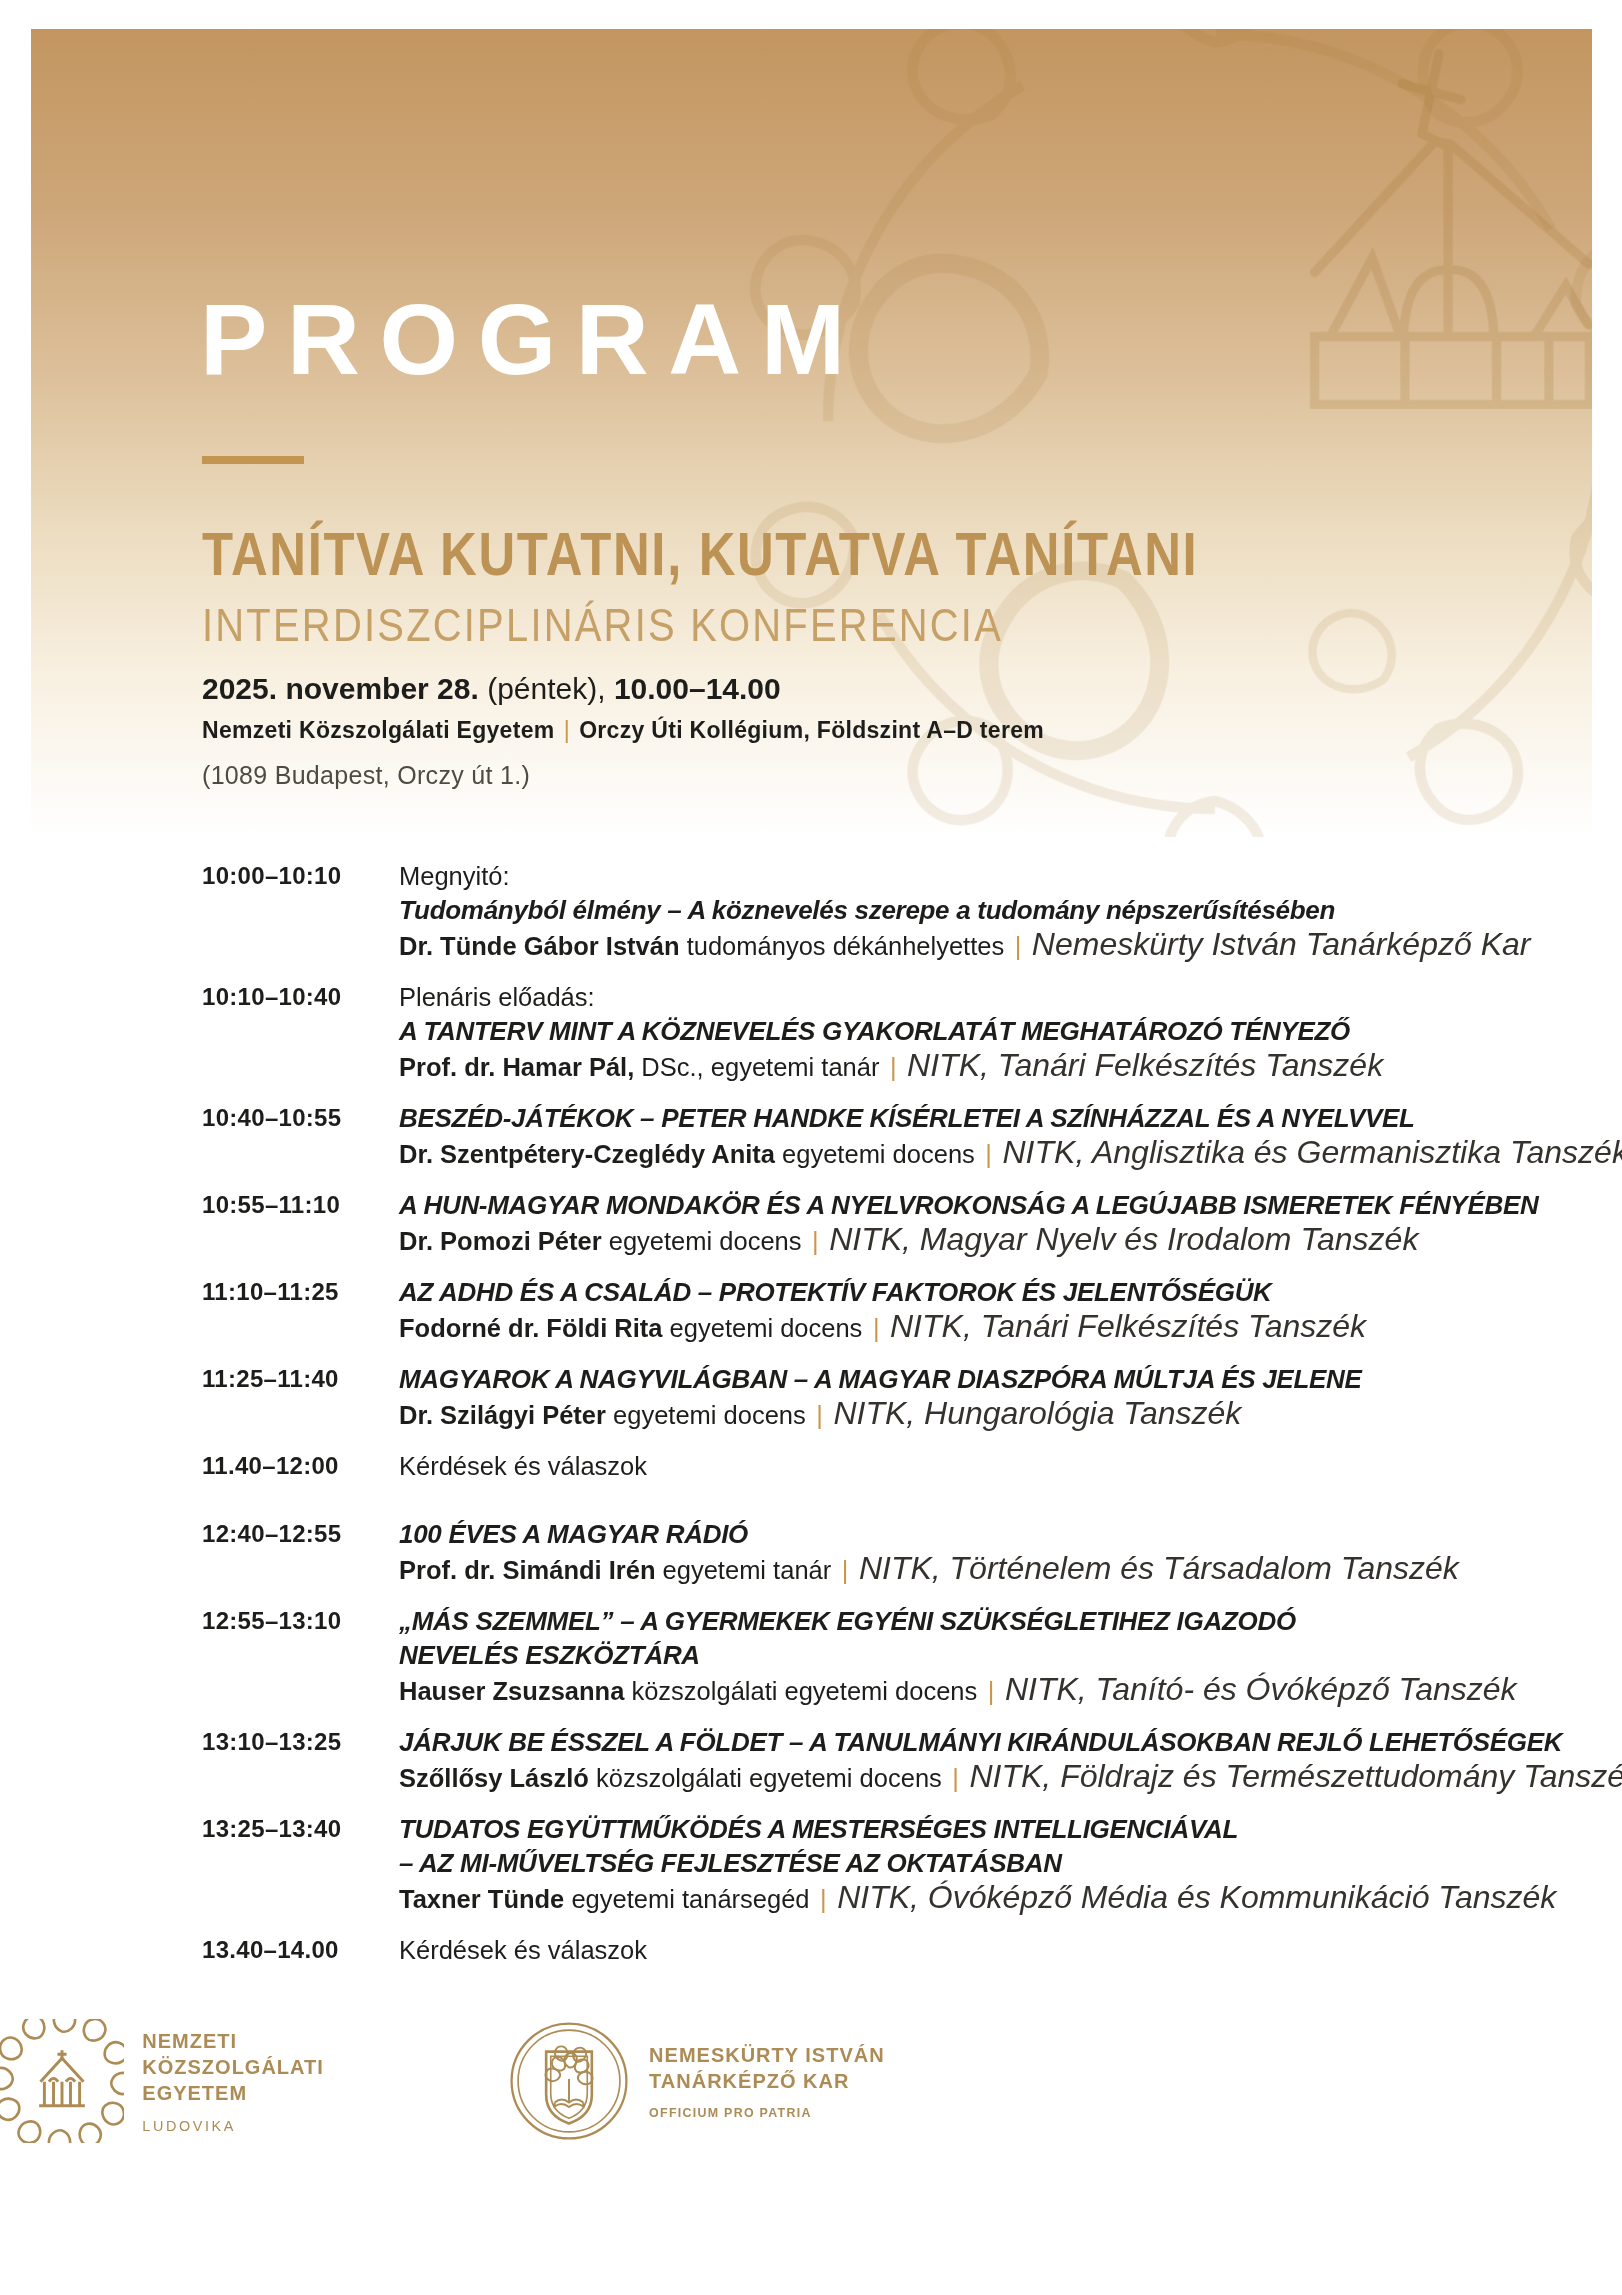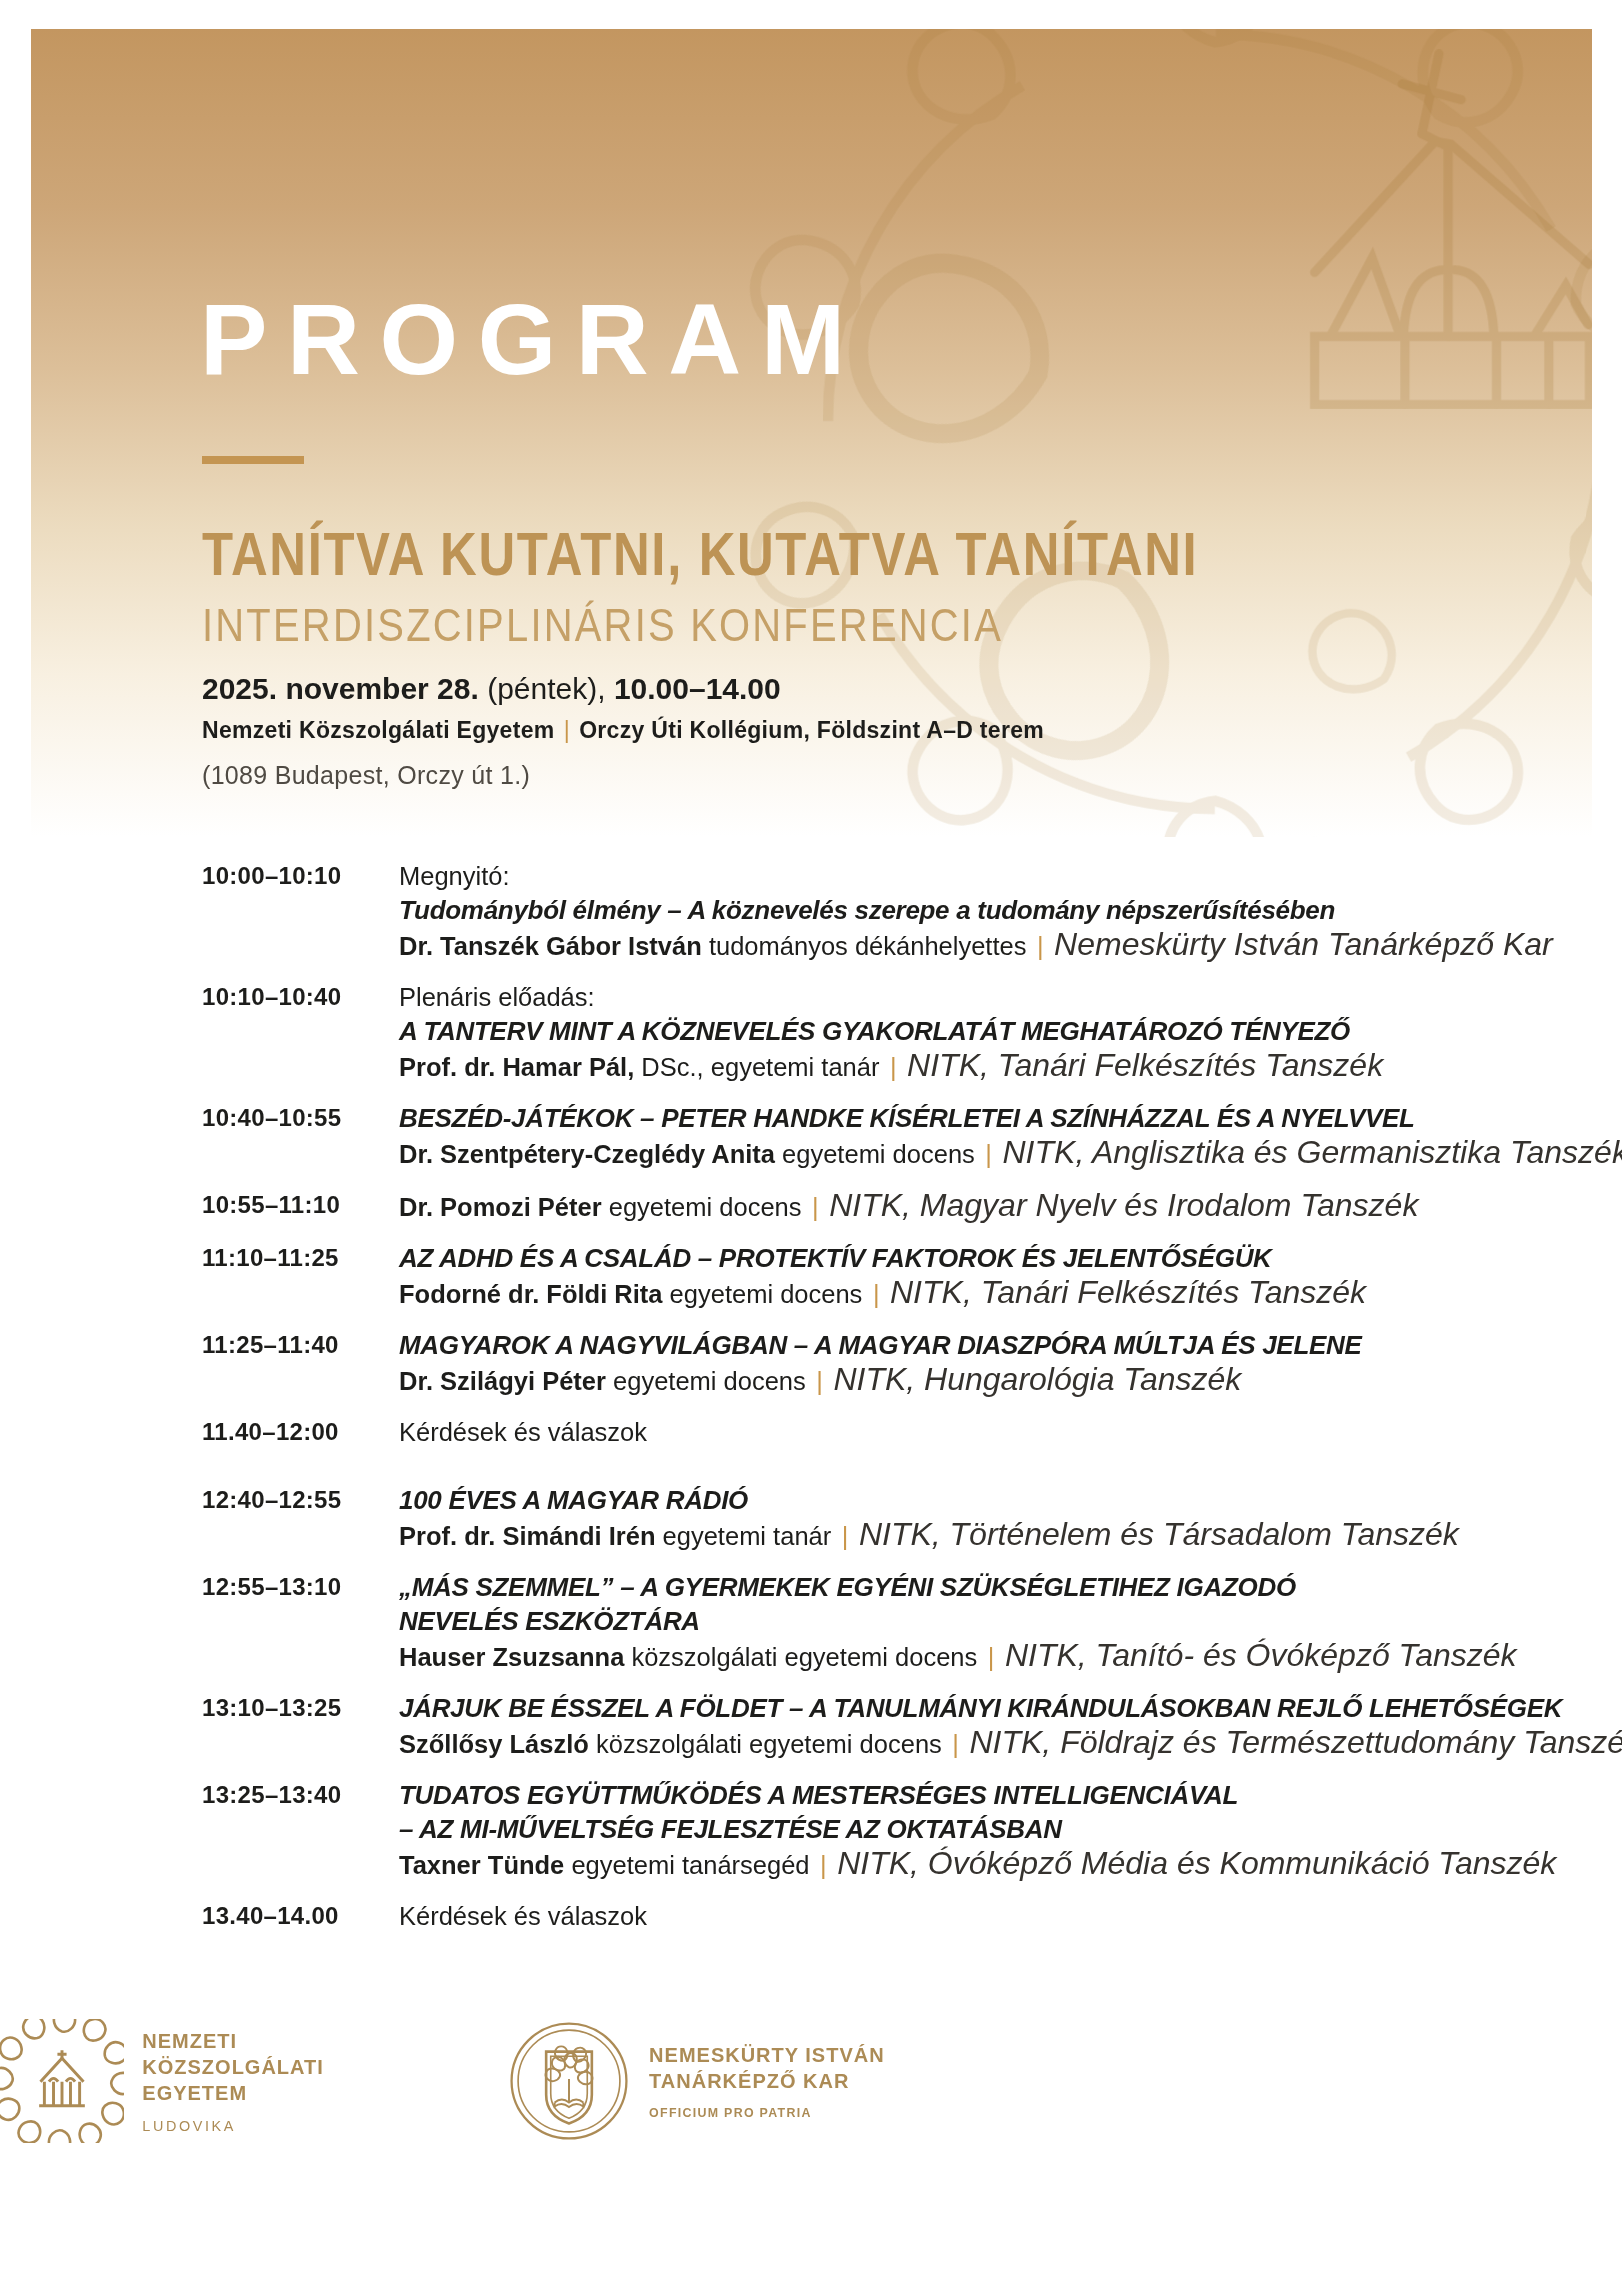--- a/index.html
+++ b/index.html
@@ -163,21 +163,21 @@
 
     <p class="address-line">(1089 Budapest, Orczy út 1.)</p>
   </header>
 
   <main class="schedule" id="schedule">
     <div class="row">
       <div class="time">10:00–10:10</div>
       <div class="content">
           <div class="line plain">Megnyitó:</div>
           <div class="line title">Tudományból élmény – A köznevelés szerepe a tudomány népszerűsítésében</div>
-          <div class="line speaker"><span class="name">Dr. Tanszék Gábor István</span><span class="role"> tudományos dékánhelyettes</span><span class="pipe">|</span><span class="dept">Nemeskürty István Tanárképző Kar</span></div>
+          <div class="line speaker"><span class="name">Dr. Tünde Gábor István</span><span class="role"> tudományos dékánhelyettes</span><span class="pipe">|</span><span class="dept">Nemeskürty István Tanárképző Kar</span></div>
         </div>
     </div>
 
     <div class="row">
       <div class="time">10:10–10:40</div>
       <div class="content">
           <div class="line plain">Plenáris előadás:</div>
           <div class="line title">A TANTERV MINT A KÖZNEVELÉS GYAKORLATÁT MEGHATÁROZÓ TÉNYEZŐ</div>
           <div class="line speaker"><span class="name">Prof. dr. Hamar Pál,</span><span class="role"> DSc., egyetemi tanár</span><span class="pipe">|</span><span class="dept">NITK, Tanári Felkészítés Tanszék</span></div>
         </div>
@@ -187,20 +187,21 @@
       <div class="time">10:40–10:55</div>
       <div class="content">
           <div class="line title">BESZÉD-JÁTÉKOK – PETER HANDKE KÍSÉRLETEI A SZÍNHÁZZAL ÉS A NYELVVEL</div>
           <div class="line speaker"><span class="name">Dr. Szentpétery-Czeglédy Anita</span><span class="role"> egyetemi docens</span><span class="pipe">|</span><span class="dept">NITK, Anglisztika és Germanisztika Tanszék</span></div>
         </div>
     </div>
 
     <div class="row">
       <div class="time">10:55–11:10</div>
       <div class="content">
+          <div class="line title">A HUN-MAGYAR MONDAKÖR ÉS A NYELVROKONSÁG A LEGÚJABB ISMERETEK FÉNYÉBEN</div>
           <div class="line speaker"><span class="name">Dr. Pomozi Péter</span><span class="role"> egyetemi docens</span><span class="pipe">|</span><span class="dept">NITK, Magyar Nyelv és Irodalom Tanszék</span></div>
         </div>
     </div>
 
     <div class="row">
       <div class="time">11:10–11:25</div>
       <div class="content">
           <div class="line title">AZ ADHD ÉS A CSALÁD – PROTEKTÍV FAKTOROK ÉS JELENTŐSÉGÜK</div>
           <div class="line speaker"><span class="name">Fodorné dr. Földi Rita</span><span class="role"> egyetemi docens</span><span class="pipe">|</span><span class="dept">NITK, Tanári Felkészítés Tanszék</span></div>
         </div>

